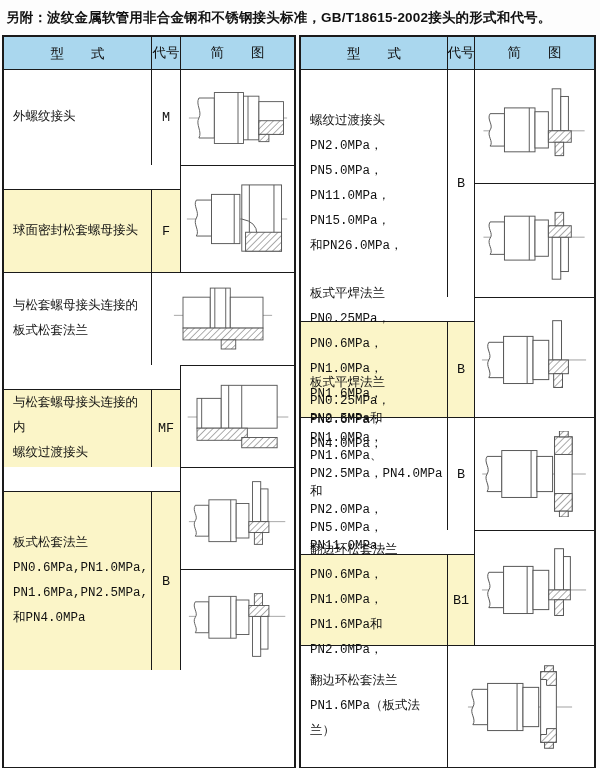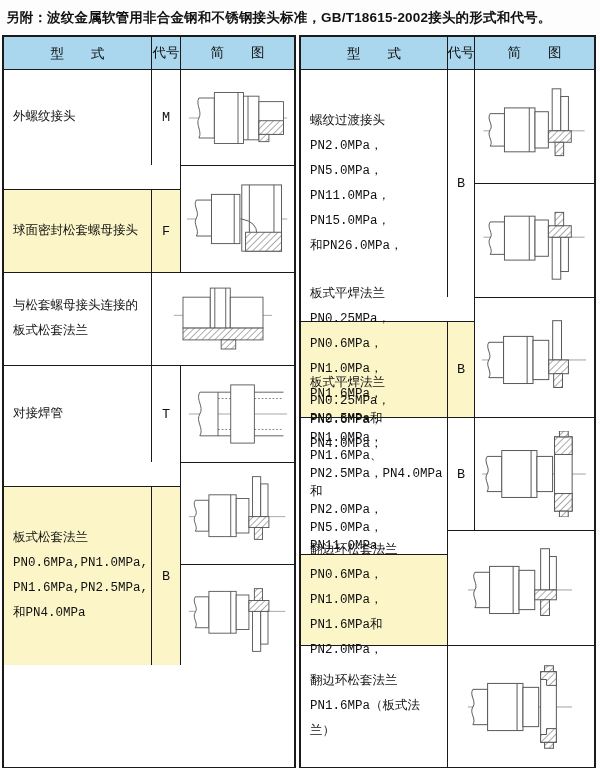--- a/index.html
+++ b/index.html
@@ -151,36 +151,38 @@
           <rect class="part" x="42" y="10" width="22" height="44"></rect>
           <line class="ln" x1="47" y1="10" x2="47" y2="54"></line>
           <line class="ln" x1="59" y1="10" x2="59" y2="54"></line>
           <rect class="part" x="64" y="20" width="36" height="34"></rect>
           <rect class="ht" x="12" y="54" width="88" height="13"></rect>
           <rect class="ht" x="54" y="67" width="16" height="10"></rect>
         </svg>
       </div>
     </div>
 
-
-    <div class="row" style="height:97px">
-      <div class="c c-type">对接焊管</div>
-      <div class="c c-code">T</div>
-      <div class="c c-diag">
-        <svg viewBox="0 0 112 88" width="106" height="80">
+    <div class="row" style="height:102px">
+      <div class="c c-type hl">与松套螺母接头连接的内
+螺纹过渡接头</div>
+      <div class="c c-code hl">MF</div>
+      <div class="c c-diag">
+        <svg viewBox="0 0 112 88" width="106" height="82">
           <line class="cl" x1="2" y1="44" x2="110" y2="44"></line>
-          <path class="part" d="M34,20 H14 c-5,8 5,16 0,24 c-5,8 5,16 0,24 H34 Z"></path>
-          <path class="ln" d="M34,20 H48 M34,68 H48"></path>
-          <path class="dot" d="M34,27 H48 M34,61 H48"></path>
-          <rect class="part" x="48" y="12" width="26" height="64"></rect>
-          <path class="ln" d="M74,20 H106 M74,68 H106"></path>
-          <path class="dot" d="M74,27 H106 M74,61 H106"></path>
-        </svg>
-      </div>
-    </div>
+          <rect class="part" x="12" y="24" width="26" height="32"></rect>
+          <line class="ln" x1="17" y1="24" x2="17" y2="56"></line>
+          <rect class="part" x="38" y="10" width="60" height="46"></rect>
+          <line class="ln" x1="46" y1="10" x2="46" y2="56"></line>
+          <line class="ln" x1="60" y1="10" x2="60" y2="56"></line>
+          <rect class="ht" x="12" y="56" width="54" height="13"></rect>
+          <rect class="ht" x="60" y="66" width="38" height="11"></rect>
+        </svg>
+      </div>
+    </div>
+
 
     <div class="row" style="height:203px">
       <div class="c c-type hl">板式松套法兰
 PN0.6MPa,PN1.0MPa,
 PN1.6MPa,PN2.5MPa,
 和PN4.0MPa</div>
       <div class="c c-code hl">B</div>
       <div class="c c-diag split">
         <div class="sub">
           <svg viewBox="0 0 112 88" width="106" height="80">
@@ -296,20 +298,21 @@
           <rect class="ht" x="81" y="0" width="9" height="6"></rect>
           <rect class="ht" x="81" y="82" width="9" height="6"></rect>
         </svg>
       </div>
     </div>
 
     <div class="row" style="height:115px">
       <div class="c c-type hl">翻边环松套法兰
 PN0.6MPa，PN1.0MPa，
 PN1.6MPa和PN2.0MPa，</div>
+      <div class="c c-code hl">B1</div>
       <div class="c c-diag">
         <svg viewBox="0 0 112 88" width="110" height="88">
           <line class="cl" x1="2" y1="46" x2="108" y2="46"></line>
           <path class="part" d="M24,28 H9 c-4,6 4,12 0,18 c-4,6 4,12 0,18 H24 Z"></path>
           <rect class="part" x="24" y="22" width="30" height="48"></rect>
           <line class="ln" x1="48" y1="22" x2="48" y2="70"></line>
           <rect class="part" x="54" y="26" width="16" height="40"></rect>
           <rect class="part" x="76" y="4" width="9" height="42"></rect>
           <rect class="part" x="85" y="12" width="7" height="34"></rect>
           <rect class="ht" x="70" y="46" width="22" height="10"></rect>

